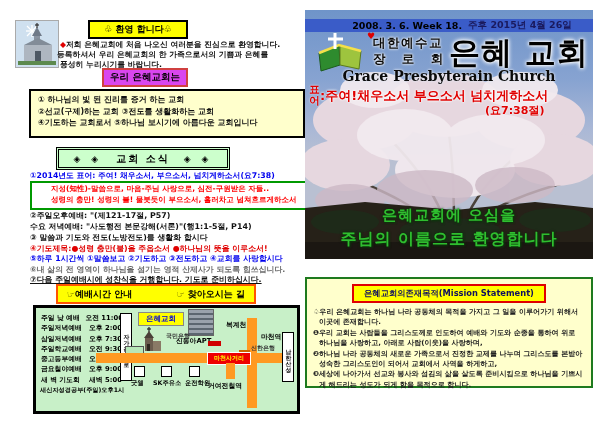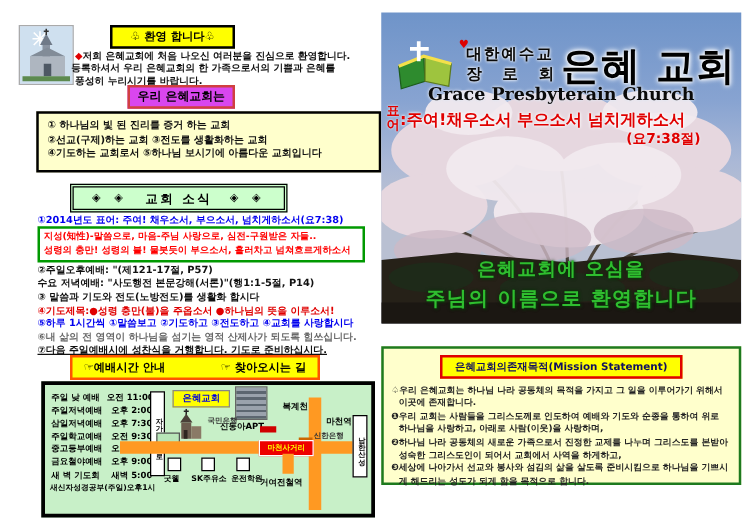--- a/index.html
+++ b/index.html
@@ -19,21 +19,21 @@
      display:flex;align-items:center;justify-content:center;font-size:9.5px;font-weight:bold;color:#000;}
   .points-box{left:29px;top:89px;width:258px;height:39px;background:#ffffcc;border:2px solid #000;
      padding:3px 7px;}
   .points-box div{font-size:8px;font-weight:bold;color:#111;line-height:11.5px;white-space:nowrap;}
   .news-header{left:56px;top:147px;width:168px;height:17px;background:#ccffcc;border:3px double #000;
      display:flex;align-items:center;justify-content:center;gap:14px;}
   .news-header .deco{font-size:9px;color:#000;letter-spacing:4px;}
   .news-header .t{font-size:10px;font-weight:bold;color:#000;letter-spacing:2px;}
   .news-motto{left:30px;top:170px;font-size:7.8px;font-weight:bold;color:#0000ee;}
   .slogan-box{left:30px;top:181px;width:252px;height:23px;background:#fff;border:2px solid #009900;
-     padding:1px 3px;}
+     padding:1px 19px;}
   .slogan-box div{font-size:7.5px;font-weight:bold;color:#ff0000;line-height:10.5px;white-space:nowrap;}
   .nitem{left:30px;font-size:7.9px;font-weight:bold;color:#111;}
   .ni1{top:210px;} .ni2{top:221px;} .ni3{top:232px;}
   .ni4{top:243px;color:#e00000;} .ni5{top:253px;color:#0000ee;}
   .ni6{top:264px;color:#6a6a6a;} .ni7{top:274px;text-decoration:underline;}
   .guide-box{left:56px;top:284px;width:178px;height:16px;background:#ffff00;border:2px solid #ff5500;
      display:flex;align-items:center;justify-content:space-between;padding:0 9px;
      font-size:9px;font-weight:bold;color:#000;gap:21px;}
   .main-box{left:33px;top:305px;width:261px;height:103px;background:#c8f0c8;border:3px solid #000;}
   .sched{left:5px;top:5px;width:82px;}
@@ -85,21 +85,21 @@
      text-shadow:0 0 2px #fff,0 0 3px #fff;}
   .denom .dn1{letter-spacing:1.5px;} .denom .dn2{letter-spacing:6px;}
   .church-name{left:144px;top:22px;font-size:31px;font-weight:bold;color:#000;letter-spacing:1px;
      text-shadow:0 0 2px #fff,0 0 4px #fff,0 0 5px #fff;white-space:nowrap;}
   .english{left:0;right:0;top:58px;text-align:center;font-family:"DejaVu Serif",serif;
      font-size:14px;font-weight:bold;color:#0a0a0a;text-shadow:0 0 2px #dfe6f2,0 0 3px #dfe6f2;}
   .motto-label{left:3px;top:74px;width:13px;font-size:10.5px;font-weight:bold;color:#e00000;
      line-height:11px;text-align:center;text-shadow:0 0 2px #fff;}
   .motto-text{left:15px;top:77px;font-size:13px;font-weight:bold;color:#e00000;white-space:nowrap;
      text-shadow:0 0 2px #fff,0 0 3px #fff;}
-  .motto-ref{left:196px;top:93px;font-size:11px;font-weight:bold;color:#e00000;
+  .motto-ref{left:180px;top:93px;font-size:11px;font-weight:bold;color:#e00000;
      text-shadow:0 0 2px #fff;}
   .overlay{left:0;right:0;text-align:center;font-weight:bold;color:#2fbe2f;
      text-shadow:1px 1px 2px #0a3a0a,0 0 3px #063306;}
   .ov1{top:196px;font-size:15px;letter-spacing:1px;}
   .ov2{top:219px;font-size:16px;letter-spacing:1px;}
   .mission-box{left:305px;top:277px;width:284px;height:107px;background:#ffffcc;border:2px solid #1e7a1e;}
   .mission-title{margin:5px auto 4px;width:190px;height:15px;background:#ffff00;border:2px solid #e00000;
      display:flex;align-items:center;justify-content:center;font-size:8.3px;font-weight:bold;color:#101060;}
   .mission-body{padding:0 6px;}
   .mission-body div{font-size:7.1px;font-weight:bold;color:#222;line-height:10.4px;white-space:nowrap;}
@@ -268,20 +268,24 @@
       </g>
       <path d="M0,198 L60,192 L150,200 L230,192 L288,198 L288,249 L0,249 Z" fill="#262118"></path>
       <g fill="#1e2c1a" opacity="0.9">
         <ellipse cx="40" cy="212" rx="34" ry="12"></ellipse>
         <ellipse cx="250" cy="210" rx="36" ry="12"></ellipse>
         <ellipse cx="145" cy="220" rx="50" ry="12"></ellipse>
       </g>
       <rect x="0" y="232" width="288" height="17" fill="#1b1712"></rect>
     </svg>
 
+    <div class="abs topbar">
+      <span class="d1">2008. 3. 6. Week 18.</span>
+      <span class="d2">주후 2015년 4월 26일</span>
+    </div>
 
     <div class="abs logo-book">
       <svg width="54" height="45" viewBox="0 0 54 45">
         <path d="M6,22 L26,14 L27,34 L8,40 Z" fill="#2e8b2e" stroke="#1c5c1c" stroke-width="1"></path>
         <path d="M48,20 L27,14 L27,34 L46,38 Z" fill="#9ec43e" stroke="#5c7a1c" stroke-width="1"></path>
         <path d="M6,22 L26,14 L48,20" fill="none" stroke="#f4e04a" stroke-width="2.5"></path>
         <line x1="22" y1="2" x2="22" y2="18" stroke="#fff" stroke-width="3"></line>
         <line x1="15" y1="8" x2="30" y2="8" stroke="#fff" stroke-width="3"></line>
       </svg>
     </div>

